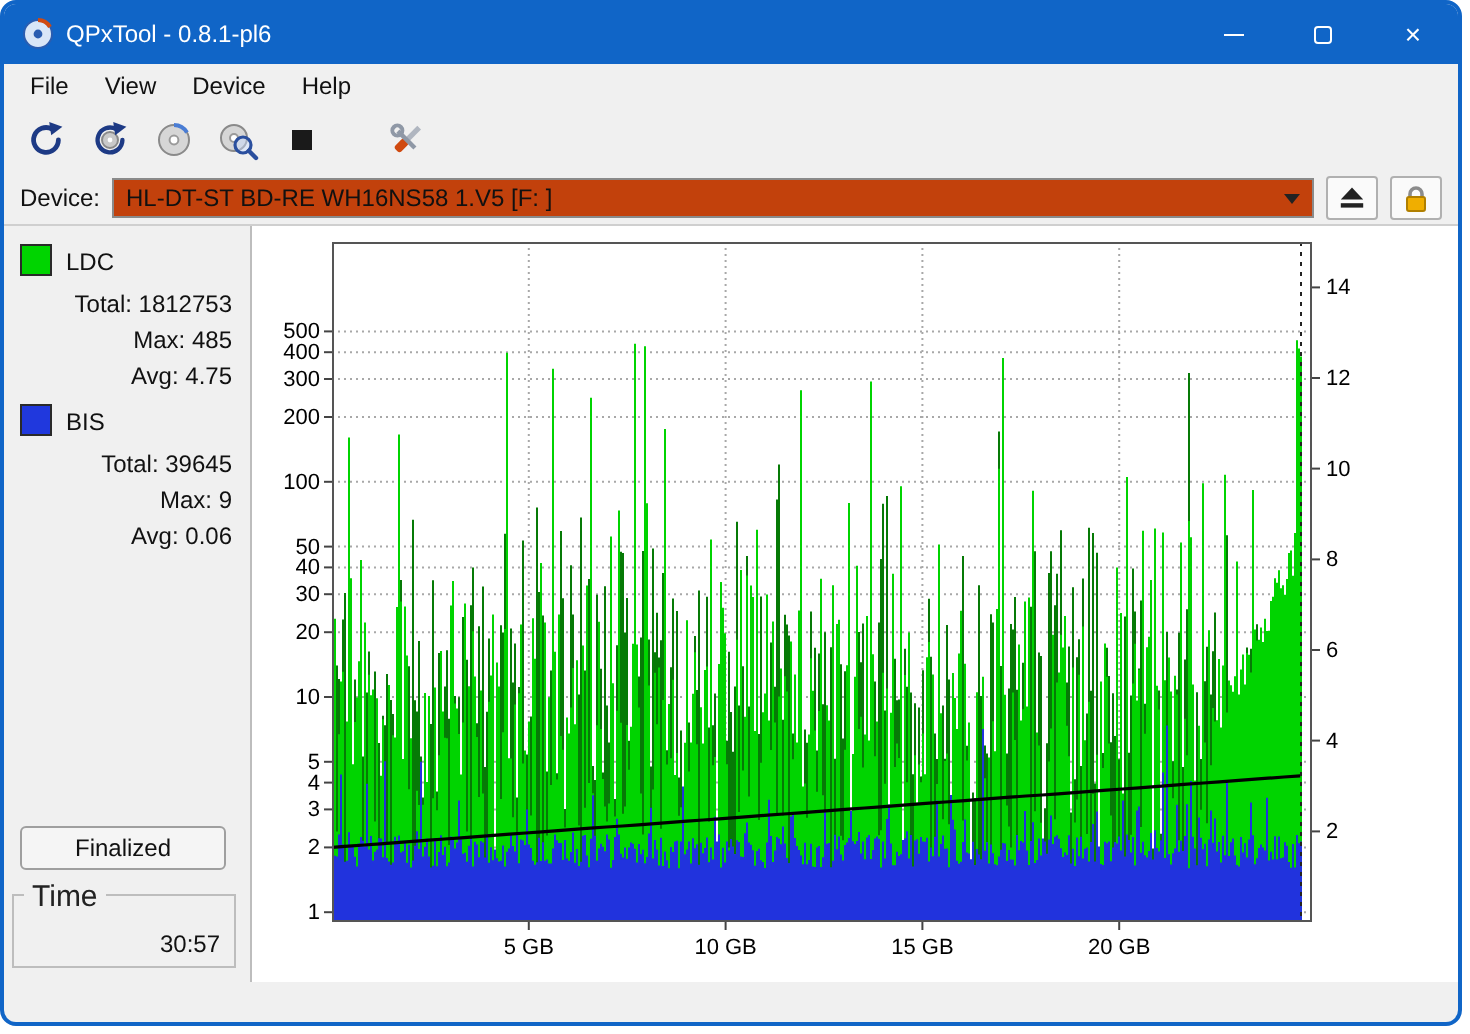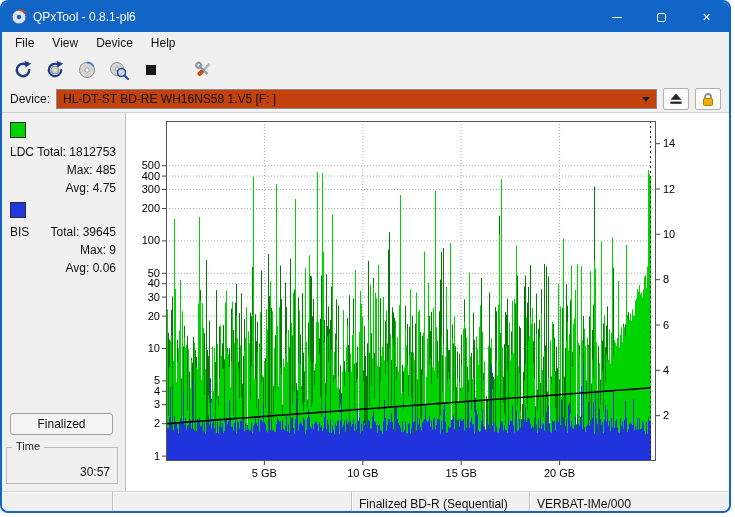--- a/index.html
+++ b/index.html
@@ -23,26 +23,26 @@
   .tsep{width:14px;height:20px;}
   
   .devicebar{height:27px;display:flex;align-items:center;padding:0 8px;gap:6px;font-size:12px;border-bottom:1px solid #cfcfcf;background:#f0f0f0;}
   .devlabel{color:#111;}
   .combo{flex:1;height:20px;background:#c2410c;border:1px solid #8a8a8a;display:flex;align-items:center;padding-left:6px;font-size:12px;color:#111;overflow:hidden;white-space:nowrap;}
   .combo-arrow{margin-left:auto;margin-right:6px;width:0;height:0;border-left:4px solid transparent;border-right:4px solid transparent;border-top:5px solid #222;}
   .sqbtn{width:26px;height:22px;background:#fafafa;border:1px solid #b0b0b0;border-radius:2px;display:flex;align-items:center;justify-content:center;}
   
   .main{height:378px;display:flex;background:#f0f0f0;}
   .sidepanel{width:124px;position:relative;border-right:1px solid #bdbdbd;font-size:12px;color:#111;flex:none;}
-  .srow{position:absolute;left:8px;display:flex;align-items:flex-start;gap:7px;flex-direction:column;}
+  .srow{position:absolute;left:8px;display:flex;align-items:flex-end;gap:7px;}
   .swatch{width:16px;height:16px;border:1px solid #2a2a2a;flex:none;}
   .pline{position:absolute;right:9px;text-align:right;white-space:nowrap;}
   .detailedbtn{position:absolute;left:8px;top:300px;width:103px;height:22px;background:#f5f5f5;border:1px solid #9f9f9f;border-radius:3px;font-size:12px;display:flex;align-items:center;justify-content:center;}
   .timebox{position:absolute;left:4px;right:7px;top:334px;height:37px;border:1px solid #bdbdbd;}
-  .timelegend{position:absolute;top:-8px;left:5px;background:#f0f0f0;padding:0 4px;font-size:11px;color:#222;}
+  .timelegend{position:absolute;top:-8px;left:5px;background:#f0f0f0;padding:0 4px;font-size:15px;color:#222;}
   .timeval{position:absolute;right:7px;bottom:4px;font-size:12px;}
   .chartwrap{flex:1;background:#fff;position:relative;overflow:hidden;}
   .grid{stroke:#a8a8a8;stroke-dasharray:1 2;stroke-width:1;}
   .tl{font-size:11px;font-family:"Liberation Sans",sans-serif;fill:#000;}
   
   .statusbar{height:24px;display:flex;background:#f0f0f0;font-size:12px;border-top:1px solid #d2d2d2;align-items:stretch;}
   .scell{display:flex;align-items:center;padding:0 7px;border-left:1px solid #c2c2c2;box-shadow:inset 1px 1px 0 #fdfdfd;white-space:nowrap;overflow:hidden;color:#111;}
   .scell:first-child{border-left:none;}
   .sc0{width:110px;flex:none;}
   .sc1{flex:1;}
@@ -251,20 +251,14 @@
           <line x1="138.4" y1="348" x2="138.4" y2="352" stroke="#444"></line>
           <text class="tl" x="236.8" y="364" text-anchor="middle">10 GB</text>
           <line x1="236.8" y1="348" x2="236.8" y2="352" stroke="#444"></line>
           <text class="tl" x="335.2" y="364" text-anchor="middle">15 GB</text>
           <line x1="335.2" y1="348" x2="335.2" y2="352" stroke="#444"></line>
           <text class="tl" x="433.6" y="364" text-anchor="middle">20 GB</text>
           <line x1="433.6" y1="348" x2="433.6" y2="352" stroke="#444"></line>
         </svg></div>
   </div>
 
-  <div class="statusbar">
-    <div class="scell sc0"></div>
-    <div class="scell sc1"></div>
-    <div class="scell sc2">Finalized BD-R (Sequential)</div>
-    <div class="scell sc3">VERBAT-IMe/000</div>
-  </div>
 
 </div>
 
 </body></html>

